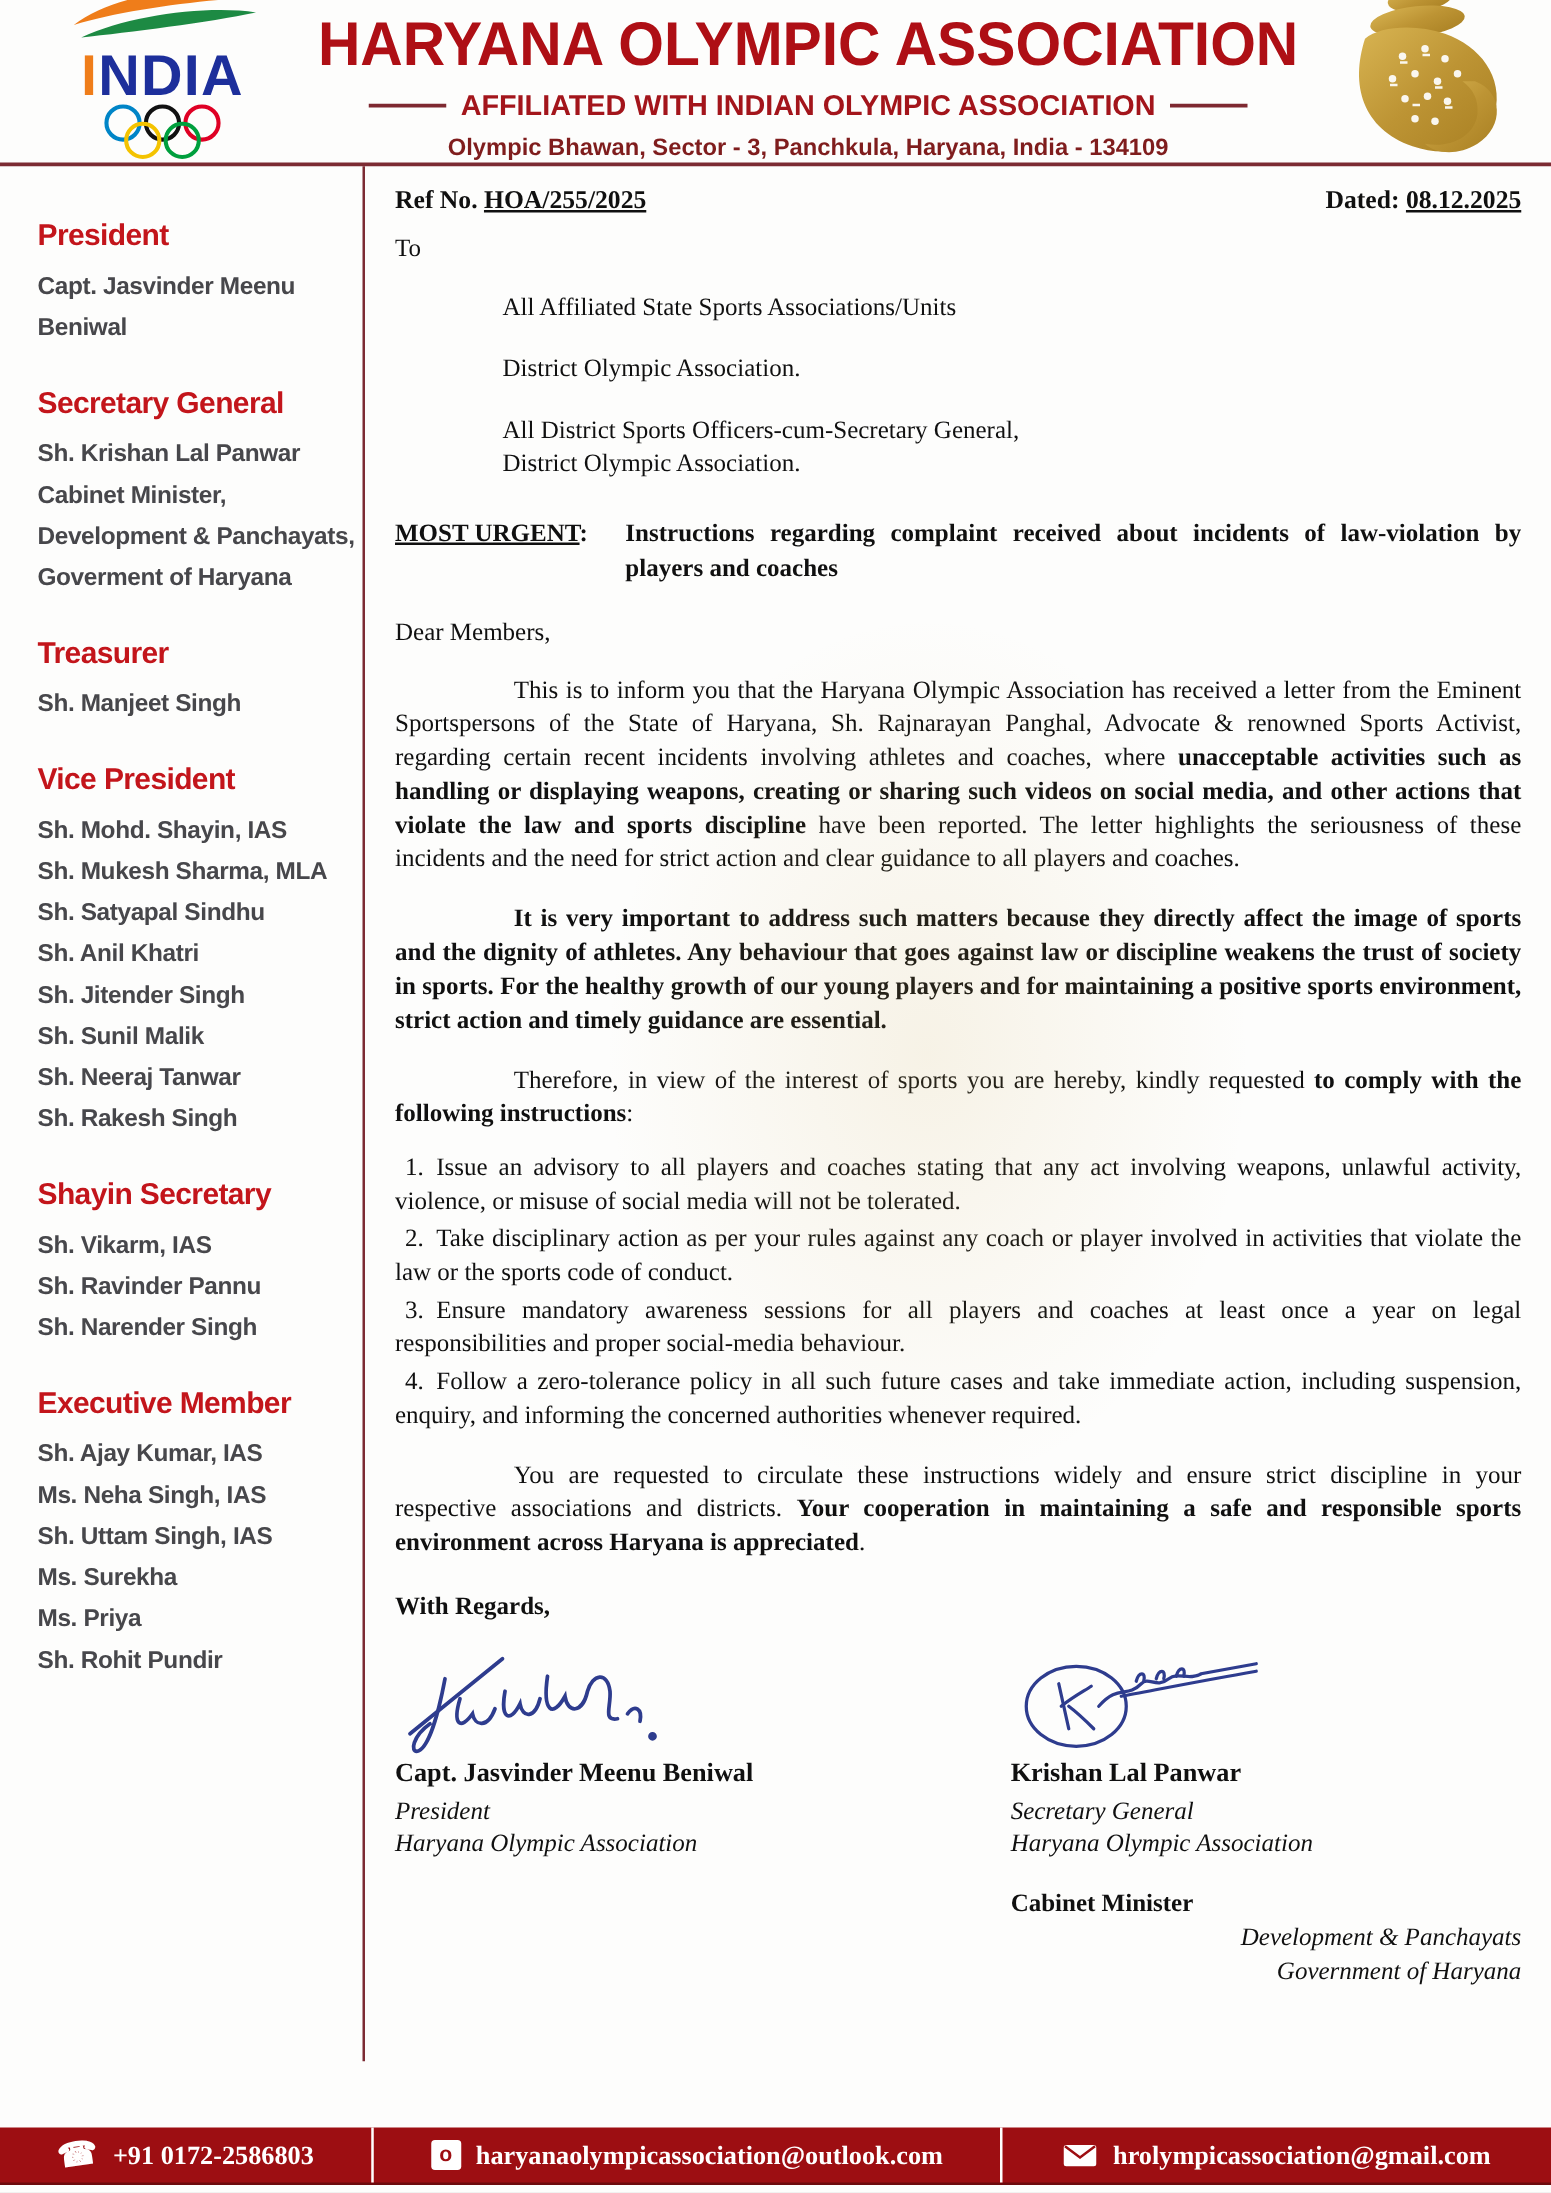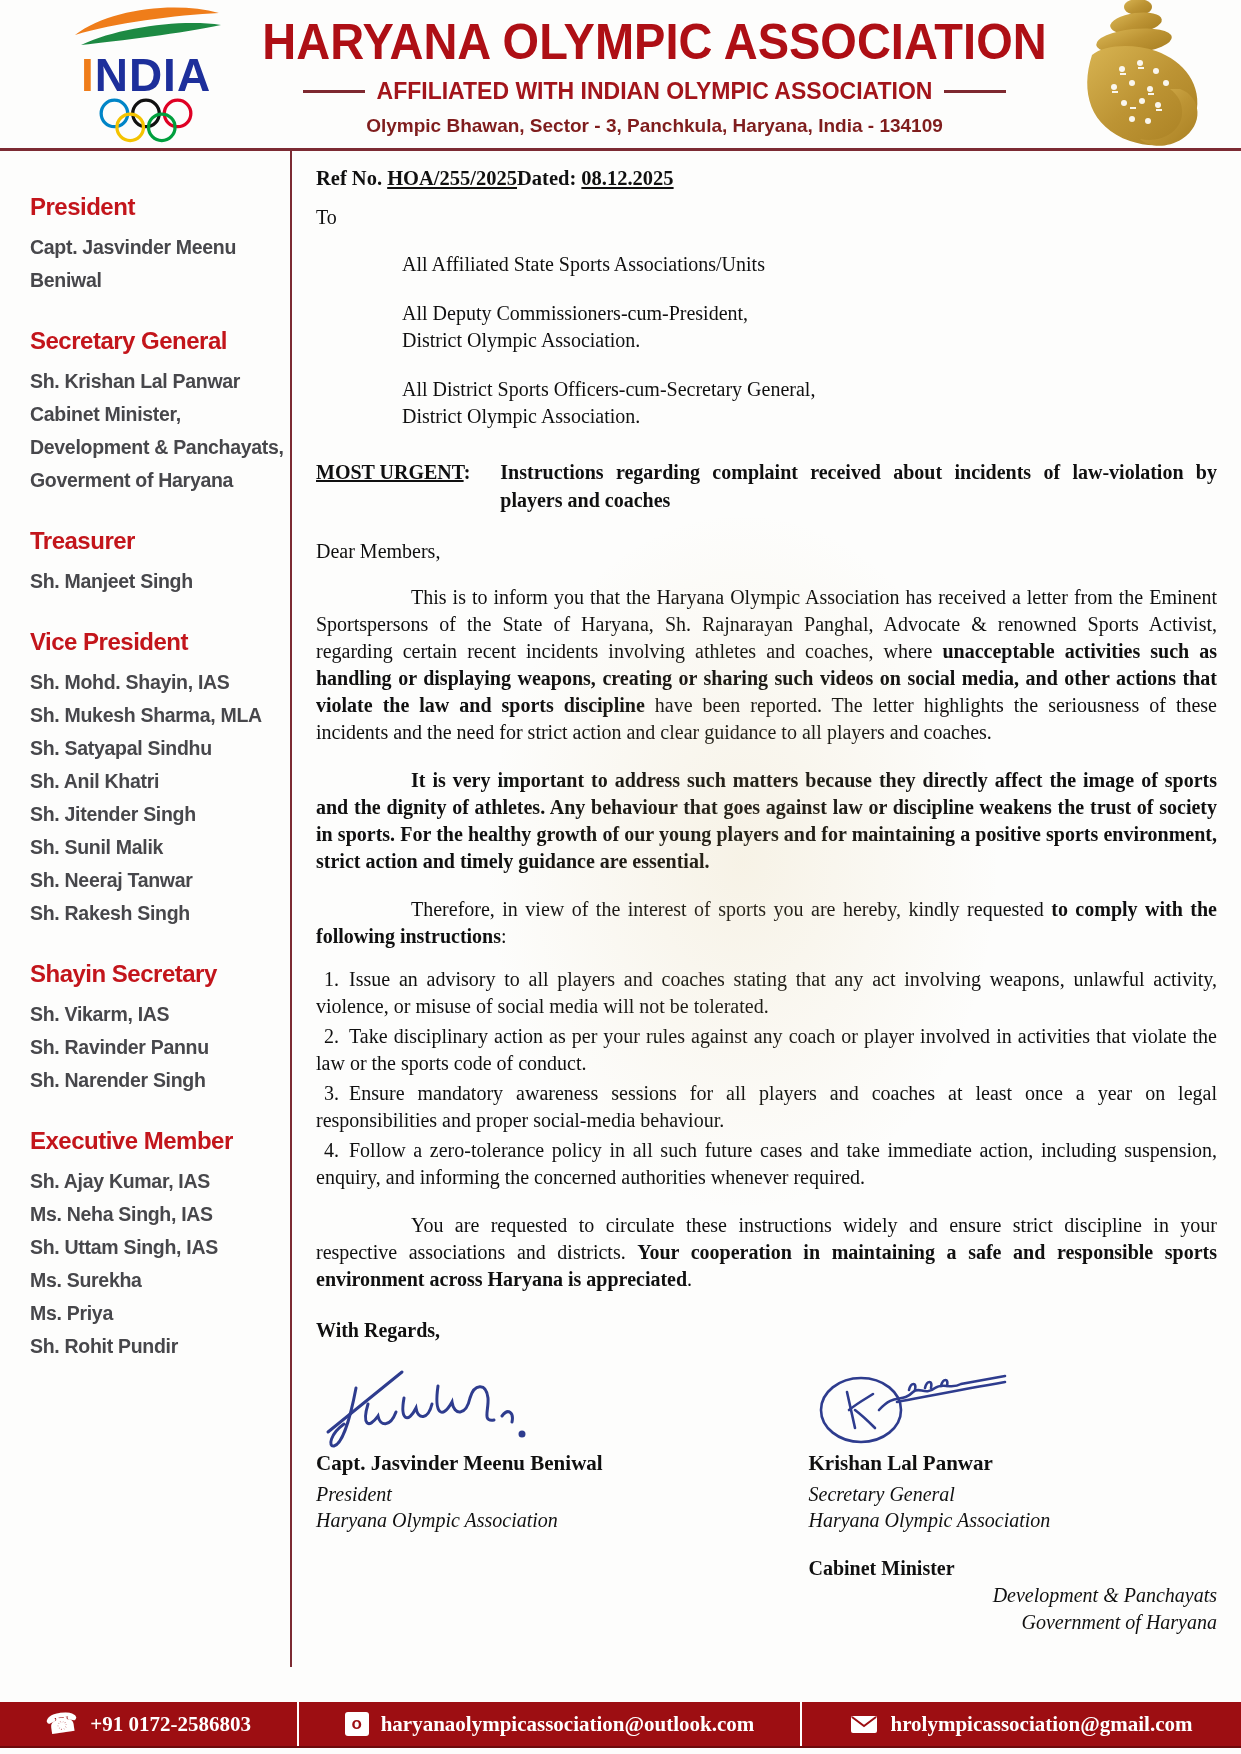--- a/index.html
+++ b/index.html
@@ -1,20 +1,20 @@
 <!DOCTYPE html>
 <html><head>
 <meta charset="utf-8">
 <style>
   html,body{margin:0;padding:0;background:#e8e8e8;}
   .page{width:1241px;height:1754px;position:relative;background:#fdfdfc;margin:0 auto;
         font-family:"Liberation Serif",serif;overflow:hidden;}
 
   
-  .header{height:148px;display:flex;align-items:center;padding:0 14px;box-sizing:border-box;margin-left:16px;}
+  .header{height:130px;display:flex;align-items:flex-end;padding:0 14px;box-sizing:border-box;}
   .logo-india{width:232px;display:flex;flex-direction:column;align-items:center;flex-shrink:0;}
   .india-word{font-family:"Liberation Sans",sans-serif;font-weight:bold;font-size:46px;line-height:44px;color:#1d2f9b;letter-spacing:1px;}
   .india-word .i-orange{color:#ef7d1a;}
   .header-center{flex:1;text-align:center;padding-top:4px;}
   .main-title{font-family:"Liberation Sans",sans-serif;font-weight:bold;font-size:47px;line-height:52px;
               color:#ae0f15;letter-spacing:0px;margin:0;transform:scaleY(1.05);}
   .affil-row{display:flex;align-items:center;justify-content:center;gap:12px;margin-top:10px;}
   .affil-line{width:62px;height:3px;background:#7e2930;}
   .affil-text{color:#a3151b;font-family:"Liberation Sans",sans-serif;font-weight:bold;font-size:23px;}
   .address{color:#7f1d1d;font-family:"Liberation Sans",sans-serif;font-weight:bold;font-size:19px;margin-top:10px;}
@@ -25,21 +25,21 @@
   .sidebar{width:292px;border-right:2px solid #7c2b33;padding:42px 6px 0 30px;box-sizing:border-box;
            font-family:"Liberation Sans",sans-serif;flex-shrink:0;}
   .sb-section{margin-bottom:30px;}
   .sb-title{color:#c3151b;font-size:24px;font-weight:bold;letter-spacing:-0.5px;margin-bottom:10px;}
   .sb-member{color:#47474b;font-size:19.5px;font-weight:bold;letter-spacing:-0.3px;line-height:33px;}
 
   .main{flex:1;padding:16px 24px 0 24px;box-sizing:border-box;font-size:20px;color:#101010;position:relative;}
   .watermark{position:absolute;left:170px;top:330px;width:560px;height:760px;
              background:radial-gradient(ellipse at center,rgba(208,176,96,0.14),rgba(208,176,96,0) 65%);
              pointer-events:none;}
-  .ref-row{display:flex;font-weight:bold;font-size:20.5px;}
+  .ref-row{display:flex;justify-content:space-between;font-weight:bold;font-size:20.5px;}
   .u{text-decoration:underline;}
   .to-line{margin-top:16px;}
   .addr-block{margin-left:86px;margin-top:22px;line-height:27px;}
   .subject-row{display:flex;margin-top:28px;line-height:28px;}
   .subject-label{font-weight:bold;text-decoration:underline;white-space:nowrap;}
   .subject-colon{font-weight:bold;}
   .subject-text{font-weight:bold;text-align:justify;flex:1;margin-left:30px;}
   .salutation{margin-top:26px;}
   .para{text-align:justify;text-indent:95px;margin:21px 0 0 0;line-height:27px;}
   .instructions{margin-top:16px;}
@@ -208,21 +208,20 @@
       <div class="to-line">To</div>
 
       <div>
           <div class="addr-block">
           <div>
               <div>All Affiliated State Sports Associations/Units</div>
             </div>
         </div>
           <div class="addr-block">
           <div>
-              <div>All Deputy Commissioners-cum-President,</div>
               <div>District Olympic Association.</div>
             </div>
         </div>
           <div class="addr-block">
           <div>
               <div>All District Sports Officers-cum-Secretary General,</div>
               <div>District Olympic Association.</div>
             </div>
         </div>
         </div>

